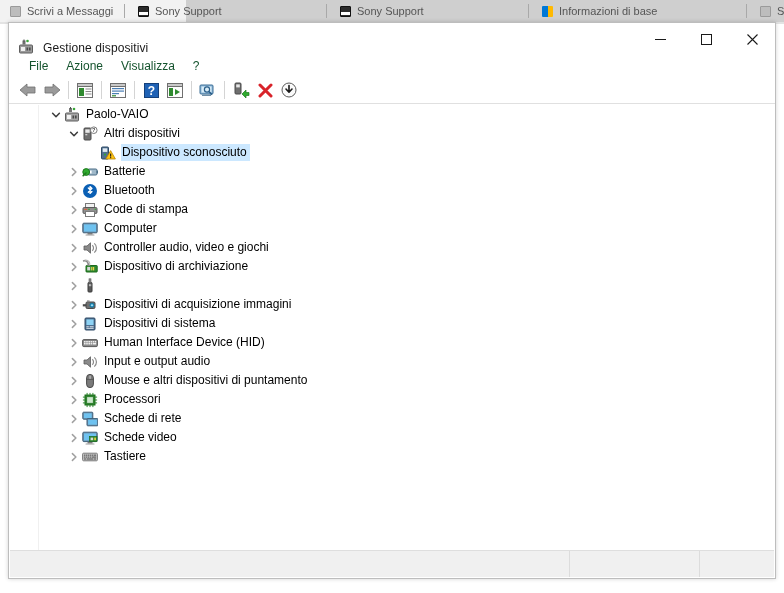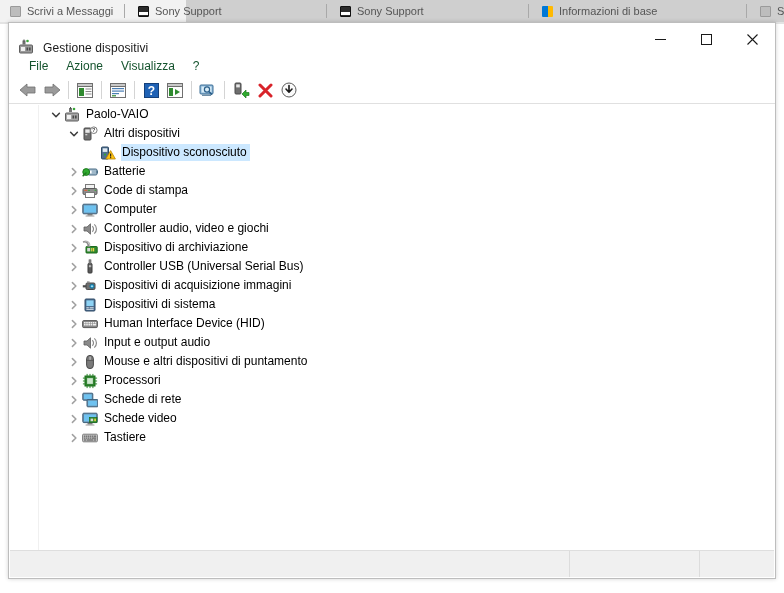--- a/index.html
+++ b/index.html
@@ -285,20 +285,33 @@
         <span class="tlabel">Batterie</span>
       </div>
       <div class="trow">
         <span style="width: 27px; flex: 0 0 auto;"></span>
         <span class="exp">
           <svg width="10" height="10" viewBox="0 0 10 10">
             <path d="M3.4 1.6 L6.9 5 L3.4 8.4" stroke="#a0a0a0" stroke-width="1.5" fill="none" stroke-linecap="round" stroke-linejoin="round"></path>
           </svg>
         </span>
         <span class="ticon"><svg width="16" height="16" viewBox="0 0 16 16">
+            <circle cx="8" cy="8" r="7" fill="#0a5fb4"></circle>
+            <path d="M6.3 5 L10 8.6 L8 10.4 L8 3.6 L10 5.4 L6.3 9.2" stroke="#ffffff" stroke-width="1.3" fill="none" stroke-linejoin="round" stroke-linecap="round"></path>
+          </svg></span>
+        <span class="tlabel">Bluetooth</span>
+      </div>
+      <div class="trow">
+        <span style="width: 27px; flex: 0 0 auto;"></span>
+        <span class="exp">
+          <svg width="10" height="10" viewBox="0 0 10 10">
+            <path d="M3.4 1.6 L6.9 5 L3.4 8.4" stroke="#a0a0a0" stroke-width="1.5" fill="none" stroke-linecap="round" stroke-linejoin="round"></path>
+          </svg>
+        </span>
+        <span class="ticon"><svg width="16" height="16" viewBox="0 0 16 16">
             <rect x="3.5" y="1.5" width="9" height="4" fill="#f2f2f2" stroke="#7a7a7a"></rect>
             <rect x="1" y="5.5" width="14" height="6" rx="1.2" fill="#8f8f8f" stroke="#5a5a5a"></rect>
             <rect x="3.5" y="9.5" width="9" height="5" fill="#ffffff" stroke="#7a7a7a"></rect>
             <rect x="2.3" y="6.8" width="3" height="1" fill="#e05a2b"></rect>
             <rect x="6" y="6.8" width="2" height="1" fill="#3aa63a"></rect>
             <circle cx="13.3" cy="7.3" r="0.8" fill="#3aa63a"></circle>
           </svg></span>
         <span class="tlabel">Code di stampa</span>
       </div>
       <div class="trow">
@@ -353,21 +366,20 @@
           <svg width="10" height="10" viewBox="0 0 10 10">
             <path d="M3.4 1.6 L6.9 5 L3.4 8.4" stroke="#a0a0a0" stroke-width="1.5" fill="none" stroke-linecap="round" stroke-linejoin="round"></path>
           </svg>
         </span>
         <span class="ticon"><svg width="16" height="16" viewBox="0 0 16 16">
             <rect x="6" y="4.5" width="4" height="9.5" rx="0.8" fill="#5a5a5a" stroke="#3a3a3a"></rect>
             <rect x="7" y="0.8" width="2" height="4" fill="#8a8a8a" stroke="#5a5a5a" stroke-width="0.6"></rect>
             <rect x="6.9" y="6.2" width="0.9" height="2" fill="#d8d8d8"></rect>
             <rect x="8.3" y="6.2" width="0.9" height="2" fill="#d8d8d8"></rect>
           </svg></span>
-        <span class="tlabel">Controller USB (Universal Serial Bus)</span>
       </div>
       <div class="trow">
         <span style="width: 27px; flex: 0 0 auto;"></span>
         <span class="exp">
           <svg width="10" height="10" viewBox="0 0 10 10">
             <path d="M3.4 1.6 L6.9 5 L3.4 8.4" stroke="#a0a0a0" stroke-width="1.5" fill="none" stroke-linecap="round" stroke-linejoin="round"></path>
           </svg>
         </span>
         <span class="ticon"><svg width="16" height="16" viewBox="0 0 16 16">
             <rect x="4" y="5" width="9" height="6.5" rx="1.2" fill="#6f6f6f" stroke="#4a4a4a"></rect>

